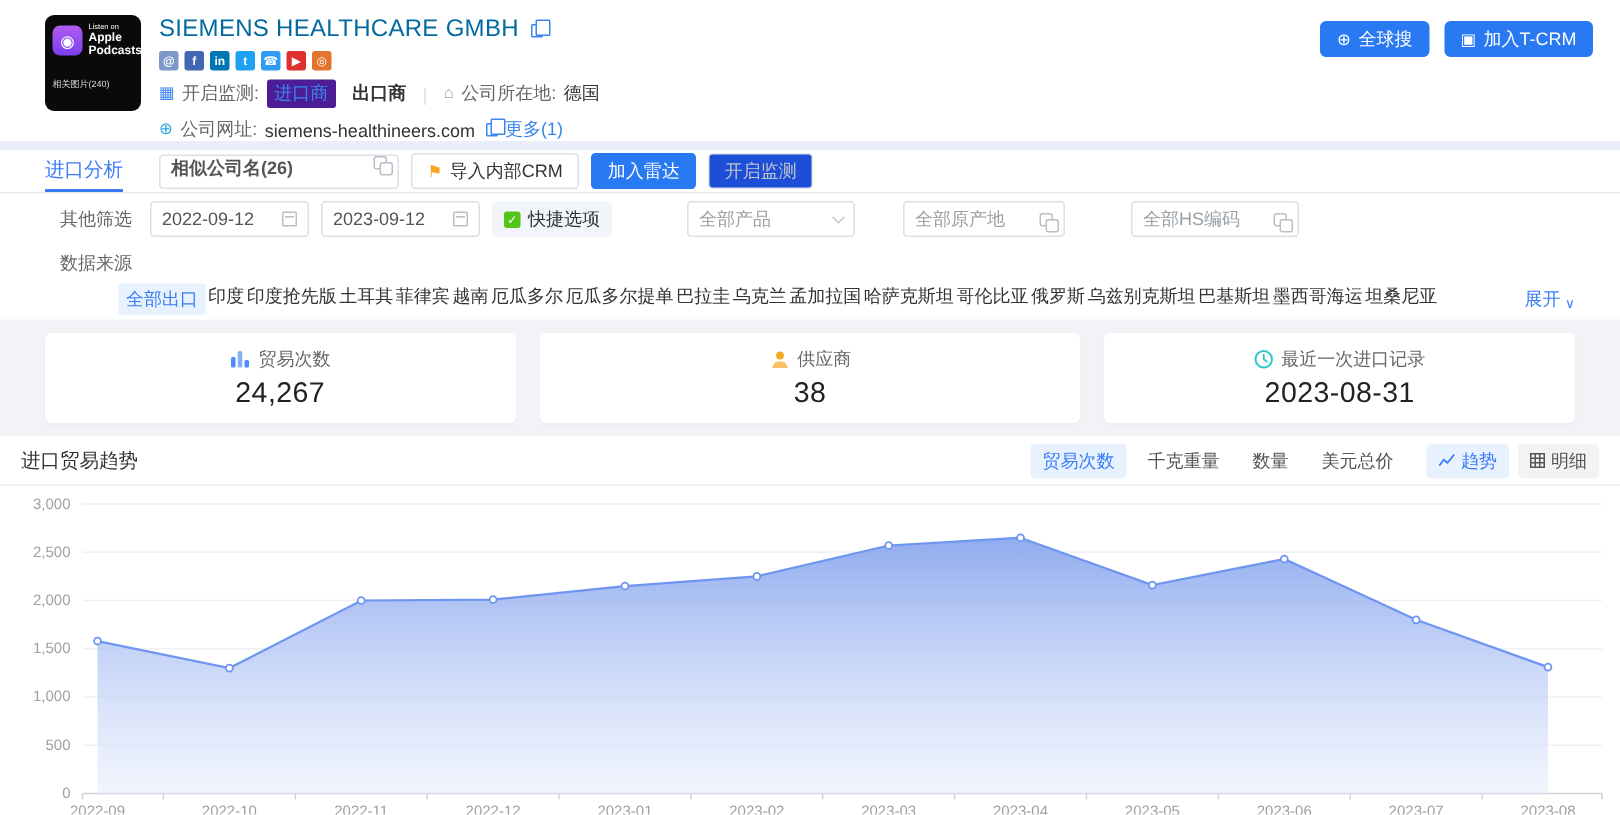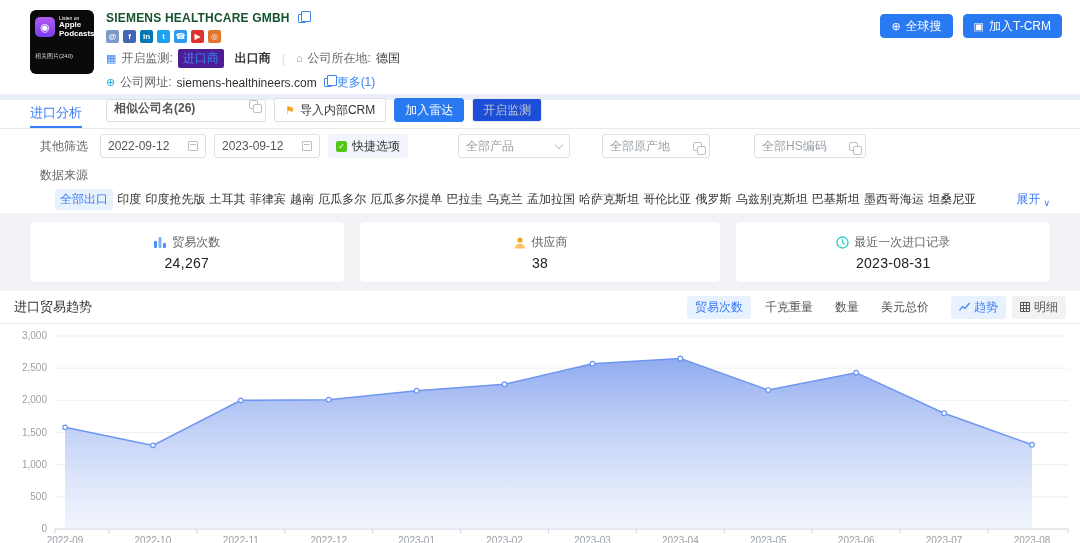--- a/index.html
+++ b/index.html
@@ -14,21 +14,21 @@
   .logo-top { display:flex; gap:4px; align-items:center; }
   .logo-app { width:20px; height:20px; border-radius:5px; flex:0 0 auto;
               background:linear-gradient(180deg,#b05cf0,#7b3df0); color:#fff; font-size:11px;
               display:flex; align-items:center; justify-content:center; }
   .logo-txt { color:#fff; line-height:1.05; }
   .logo-txt .l1 { font-size:5px; display:block; }
   .logo-txt .l2 { font-size:8px; font-weight:bold; display:block; }
   .logo-cap { color:#ddd; font-size:6px; margin-top:14px; }
   .info { flex:1; }
   .name-row { display:flex; align-items:center; gap:6px; margin-top:1px; }
-  .cname { font-size:12px; font-weight:bold; color:#14532d; letter-spacing:.2px; }
+  .cname { font-size:16px; font-weight:normal; color:#0369a1; letter-spacing:.2px; }
   .ic-copy { display:inline-block; width:8px; height:9px; border:1px solid #3a86f0; border-radius:1px; position:relative; margin-left:2px; }
   .ic-copy::before { content:""; position:absolute; left:2px; top:-4px; width:8px; height:9px;
                      border:1px solid #3a86f0; border-radius:1px; background:#fff; }
   .soc-row { display:flex; gap:4px; margin-top:5px; }
   .soc { width:13px; height:13px; border-radius:2px; color:#fff; font-size:8px; font-weight:bold;
          display:flex; align-items:center; justify-content:center; overflow:hidden; }
   .meta-row { display:flex; align-items:center; gap:5px; margin-top:6px; color:#333; }
   .mi { font-size:11px; line-height:1; }
   .mi.blue { color:#3a86f0; } .mi.grey { color:#9aa0a6; } .mi.teal { color:#2aa7e0; }
   .lbl { color:#666; }
@@ -63,32 +63,32 @@
   .ic-cal { width:10px; height:10px; border:1px solid #b9bec7; border-radius:1px; position:relative; }
   .ic-cal::before { content:""; position:absolute; left:1px; right:1px; top:2px; height:1px; background:#b9bec7; }
   .chev { width:6px; height:6px; border-right:1px solid #c0c4cc; border-bottom:1px solid #c0c4cc; transform:rotate(45deg); margin-top:-3px; }
   .quick { height:24px; display:flex; align-items:center; gap:5px; background:#f2f6fc; border-radius:3px; padding:0 8px; }
   .ic-check { width:11px; height:11px; background:#52c41a; border-radius:2px; color:#fff; font-size:8px;
               display:flex; align-items:center; justify-content:center; }
   .source-row { display:flex; align-items:center; gap:26px; padding:2px 0 2px 40px; height:24px; }
   .src-opt { cursor:pointer; padding:2px 6px; border-radius:2px; }
   .src-opt.active { background:#e8f2ff; color:#3a7cf7; }
   .country-row { display:flex; align-items:center; padding:2px 30px 4px 55px; height:26px; }
-  .country-list { flex:1; display:flex; justify-content:space-between; align-items:center; padding-right:40px; }
+  .country-list { flex:1; display:flex; justify-content:space-between; align-items:flex-start; padding-right:40px;margin-left:24px; }
   .country { cursor:pointer; white-space:nowrap; }
   .country.active { color:#3a7cf7; background:#e8f2ff; padding:2px 5px; border-radius:2px; }
-  .expand { color:#3a7cf7; cursor:pointer; display:flex; align-items:flex-end; gap:3px; white-space:nowrap; }
+  .expand { color:#3a7cf7; cursor:pointer; display:flex; align-items:flex-end; gap:3px; white-space:nowrap;margin-left:18px; }
 
   
   .stats { background:#f2f3f7; padding:9px 30px; display:flex; gap:16px; height:78px; }
   .card { background:#fff; border-radius:4px; flex:1; display:flex; flex-direction:column;
           align-items:center; justify-content:center; gap:4px; box-shadow:0 1px 2px rgba(0,0,0,.03); }
   .card.mid { flex:1.15; }
   .card-label { display:flex; align-items:center; gap:5px; color:#666; }
-  .card-value { font-size:14px; color:#222; font-weight:500; letter-spacing:.3px; }
+  .card-value { font-size:19px; color:#222; font-weight:500; letter-spacing:.3px; }
 
   
   .trend-head { display:flex; align-items:center; justify-content:space-between; padding:0 14px 0 14px;
                 height:33px; border-bottom:1px solid #ececec; }
   .trend-title { font-size:13px; color:#333; }
   .trend-ctrls { display:flex; align-items:center; gap:14px; }
   .pill-group { display:flex; gap:6px; }
   .pill { padding:3px 8px; border-radius:3px; cursor:pointer; color:#555; display:flex; align-items:center; gap:4px; }
   .pill.active { background:#e8f2ff; color:#3a7cf7; }
   .pill.grey { background:#f2f3f5; }

